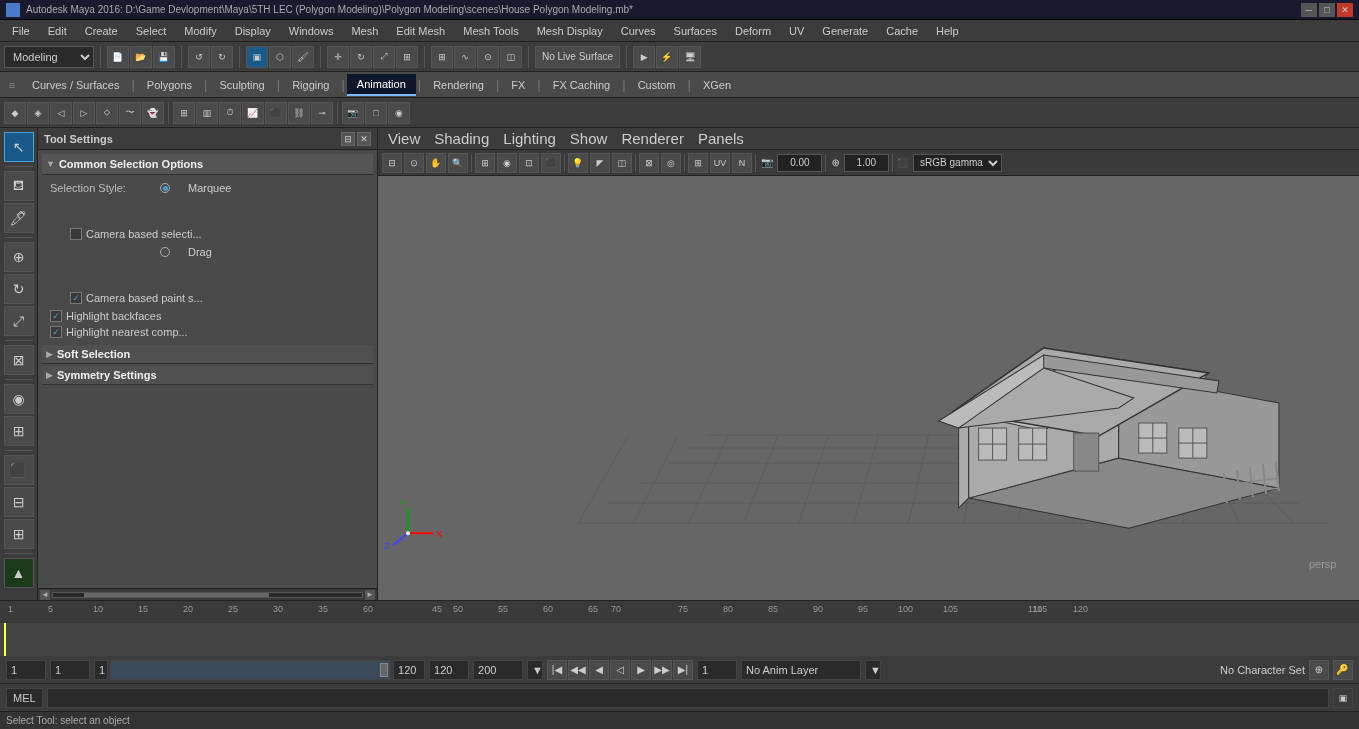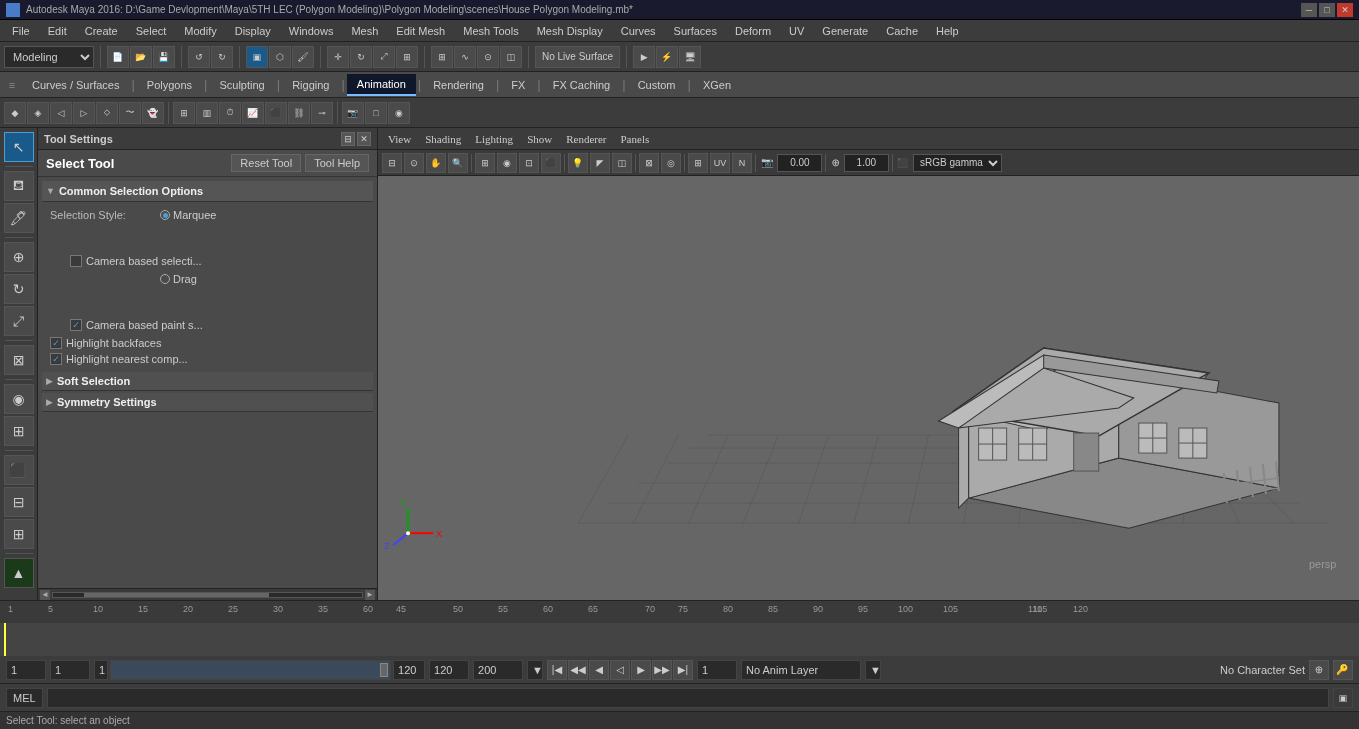--- a/index.html
+++ b/index.html
@@ -257,21 +257,21 @@
       margin-bottom: 4px;
       padding: 1px 0;
     }
     .prop-label {
       width: 110px;
       color: #bbb;
       font-size: 11px;
     }
     .radio-group { display: flex; gap: 6px; align-items: center; }
     .radio-opt {
-      display: flex; align-items: center; gap: 3px;
+      display: flex; align-items: center; gap: 18px;
       font-size: 11px; color: #ccc; cursor: pointer;
     }
     .radio-circle {
       width: 10px; height: 10px;
       border-radius: 50%;
       border: 1px solid #aaa;
       display: flex; align-items: center; justify-content: center;
     }
     .radio-circle.selected::after {
       content: '';
@@ -315,23 +315,22 @@
       height: 22px;
       display: flex;
       align-items: center;
       padding: 0 4px;
       border-bottom: 1px solid #222;
       gap: 2px;
     }
     .vp-menu-item {
       padding: 2px 6px;
       color: #ccc;
-      font-size: 11px;
-      cursor: pointer;
-      font-family: Liberation Serif, serif;
+      font-size: 15px;
+      cursor: pointer;
     }
 
     #viewport-toolbar {
       background: #3a3a3a;
       height: 26px;
       display: flex;
       align-items: center;
       padding: 0 4px;
       gap: 2px;
       border-bottom: 1px solid #222;
@@ -666,27 +665,20 @@
     <div class="tool-separator"></div>
     <button class="tool-btn" style="background:#1a3a1a;">▲</button>
   </div>
 
   <div id="tool-settings">
     <div id="tool-settings-header">
       <span>Tool Settings</span>
       <div class="header-btns">
         <button class="small-btn">⊟</button>
         <button class="small-btn">✕</button>
-      </div>
-    </div>
-    <div id="tool-name-row">
-      <span style="font-size:13px;color:#fff;font-weight:bold;">Select Tool</span>
-      <div style="display:flex;gap:4px;">
-        <button class="tool-action-btn">Reset Tool</button>
-        <button class="tool-action-btn">Tool Help</button>
       </div>
     </div>
     <div id="tool-settings-body">
 
       <div class="section-header">
         <span class="triangle">▼</span>
         <span class="section-title">Common Selection Options</span>
       </div>
       <div class="section-body">
         <div class="prop-row">
@@ -893,26 +885,26 @@
     <div style="position:relative;width:100%;height:22px;overflow:hidden;">
       <span class="tl-num" style="left:4px;">1</span>
       <span class="tl-num" style="left:44px;">5</span>
       <span class="tl-num" style="left:89px;">10</span>
       <span class="tl-num" style="left:134px;">15</span>
       <span class="tl-num" style="left:179px;">20</span>
       <span class="tl-num" style="left:224px;">25</span>
       <span class="tl-num" style="left:269px;">30</span>
       <span class="tl-num" style="left:314px;">35</span>
       <span class="tl-num" style="left:359px;">60</span>
-      <span class="tl-num" style="left:392px;">45</span>
+      <span class="tl-num" style="left:428px;">45</span>
       <span class="tl-num" style="left:449px;">50</span>
       <span class="tl-num" style="left:494px;">55</span>
       <span class="tl-num" style="left:539px;">60</span>
       <span class="tl-num" style="left:584px;">65</span>
-      <span class="tl-num" style="left:641px;">70</span>
+      <span class="tl-num" style="left:607px;">70</span>
       <span class="tl-num" style="left:674px;">75</span>
       <span class="tl-num" style="left:719px;">80</span>
       <span class="tl-num" style="left:764px;">85</span>
       <span class="tl-num" style="left:809px;">90</span>
       <span class="tl-num" style="left:854px;">95</span>
       <span class="tl-num" style="left:894px;">100</span>
       <span class="tl-num" style="left:939px;">105</span>
       <span class="tl-num" style="left:984px;margin-left:40px;">110</span>
       <span class="tl-num" style="left:1029px;">115</span>
       <span class="tl-num" style="left:1069px;">120</span>

